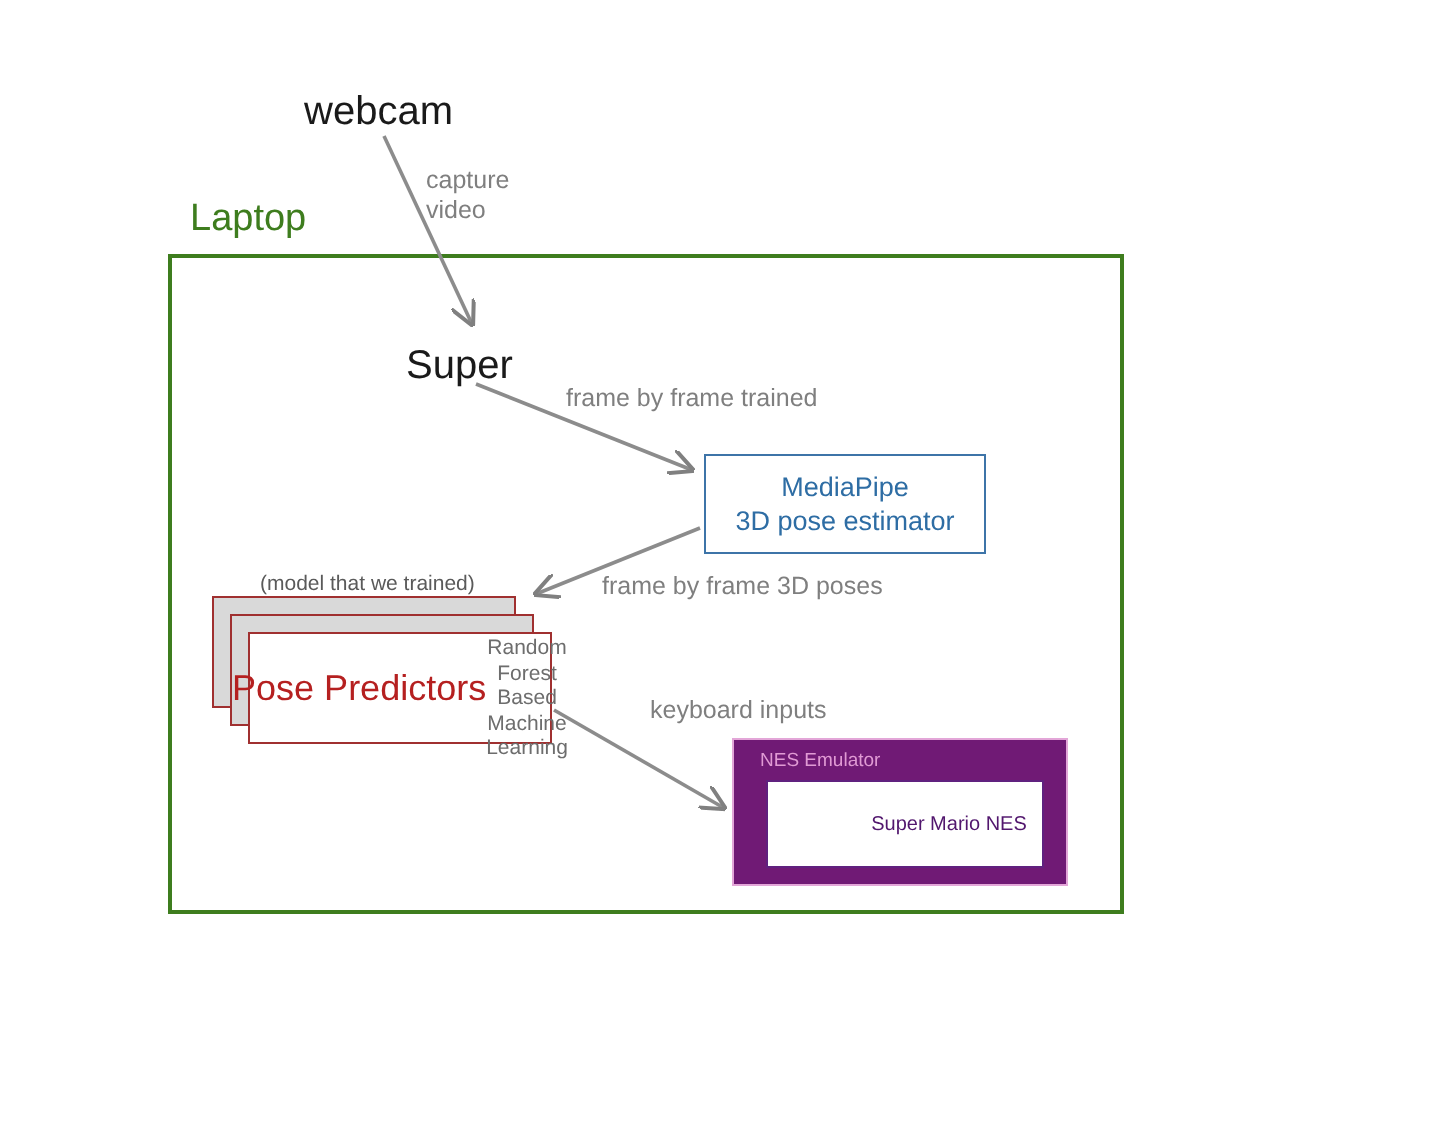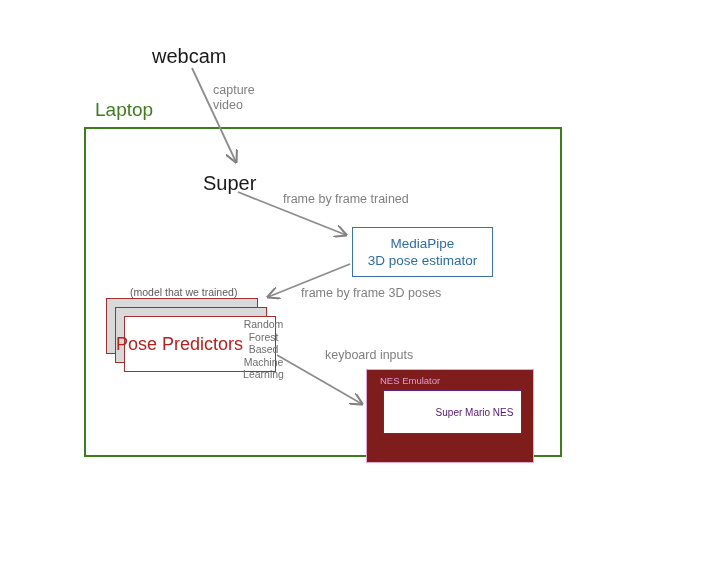--- a/index.html
+++ b/index.html
@@ -142,24 +142,24 @@
     line-height: 13px;
     white-space: nowrap;
   }
 
   
   #nes-outer {
     position: absolute;
     left: 366px;
     top: 369px;
     width: 168px;
-    height: 94px;
+    height: 74px;
     border: 1.5px solid #e3a6d8;
     box-sizing: border-box;
-    background: #7f1d1d;
+    background: #701a75;
   }
   #nes-outer-label {
     position: absolute;
     left: 13px;
     top: 5px;
     color: #e09ad4;
     font-size: 9.5px;
     line-height: 12px;
     white-space: nowrap;
   }

